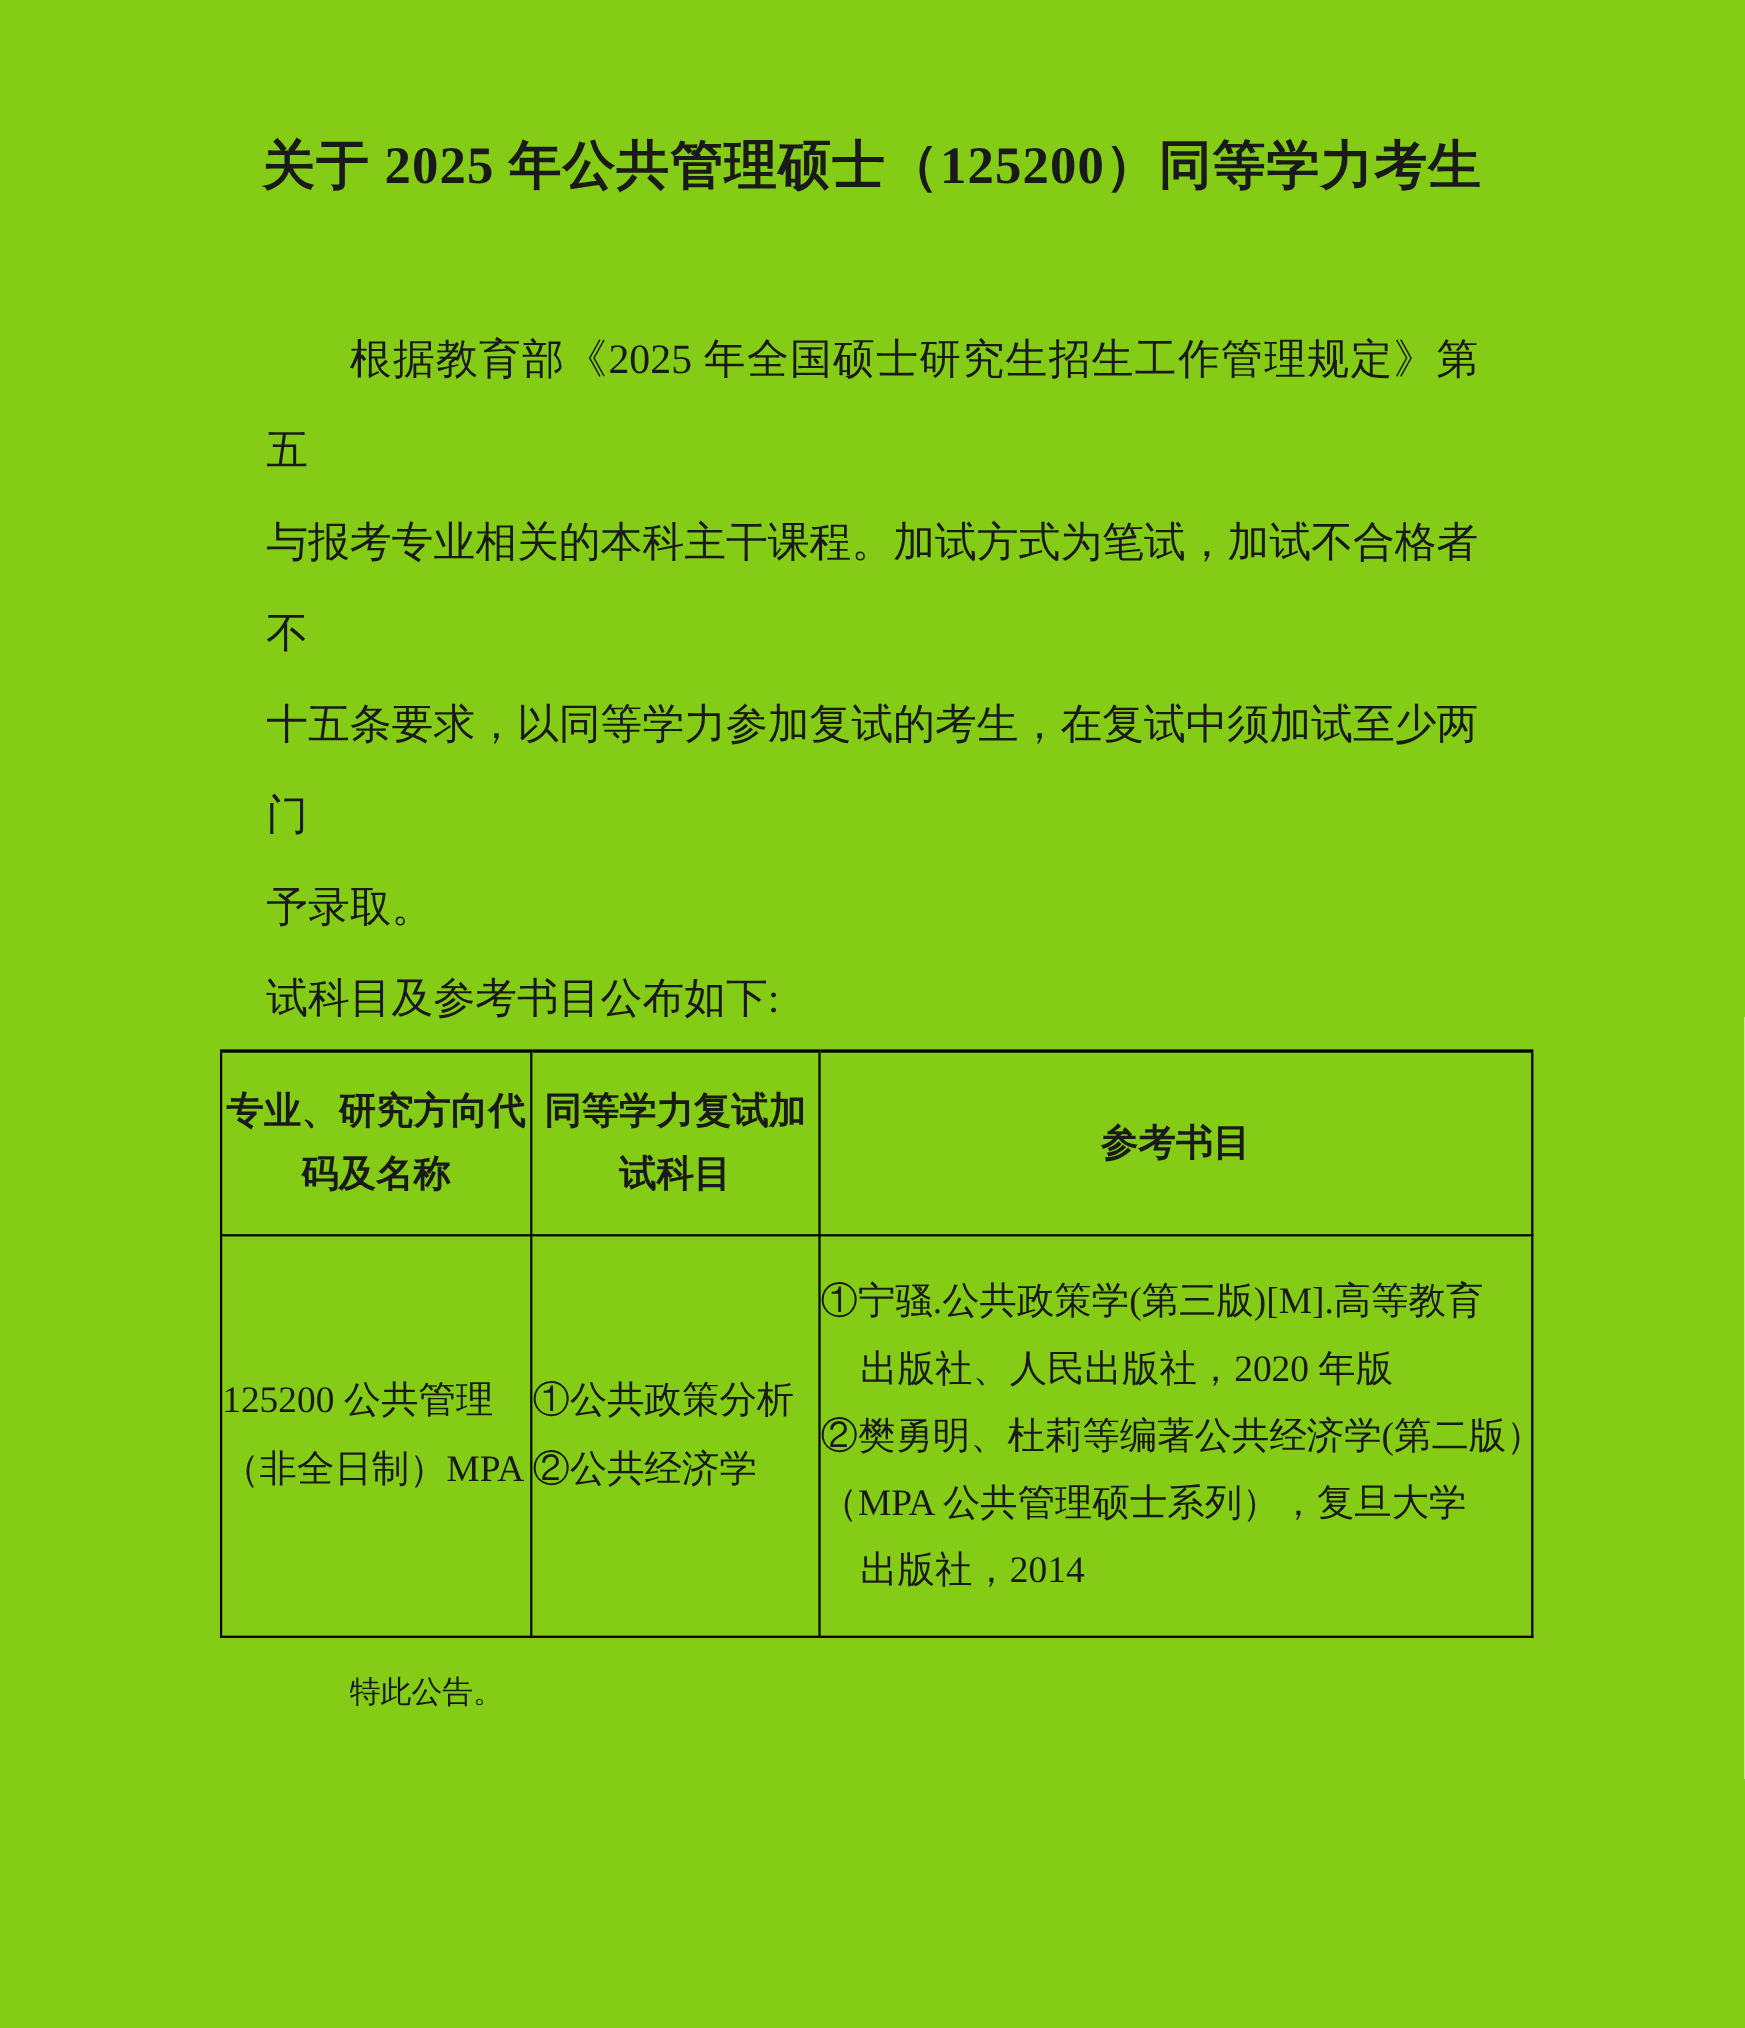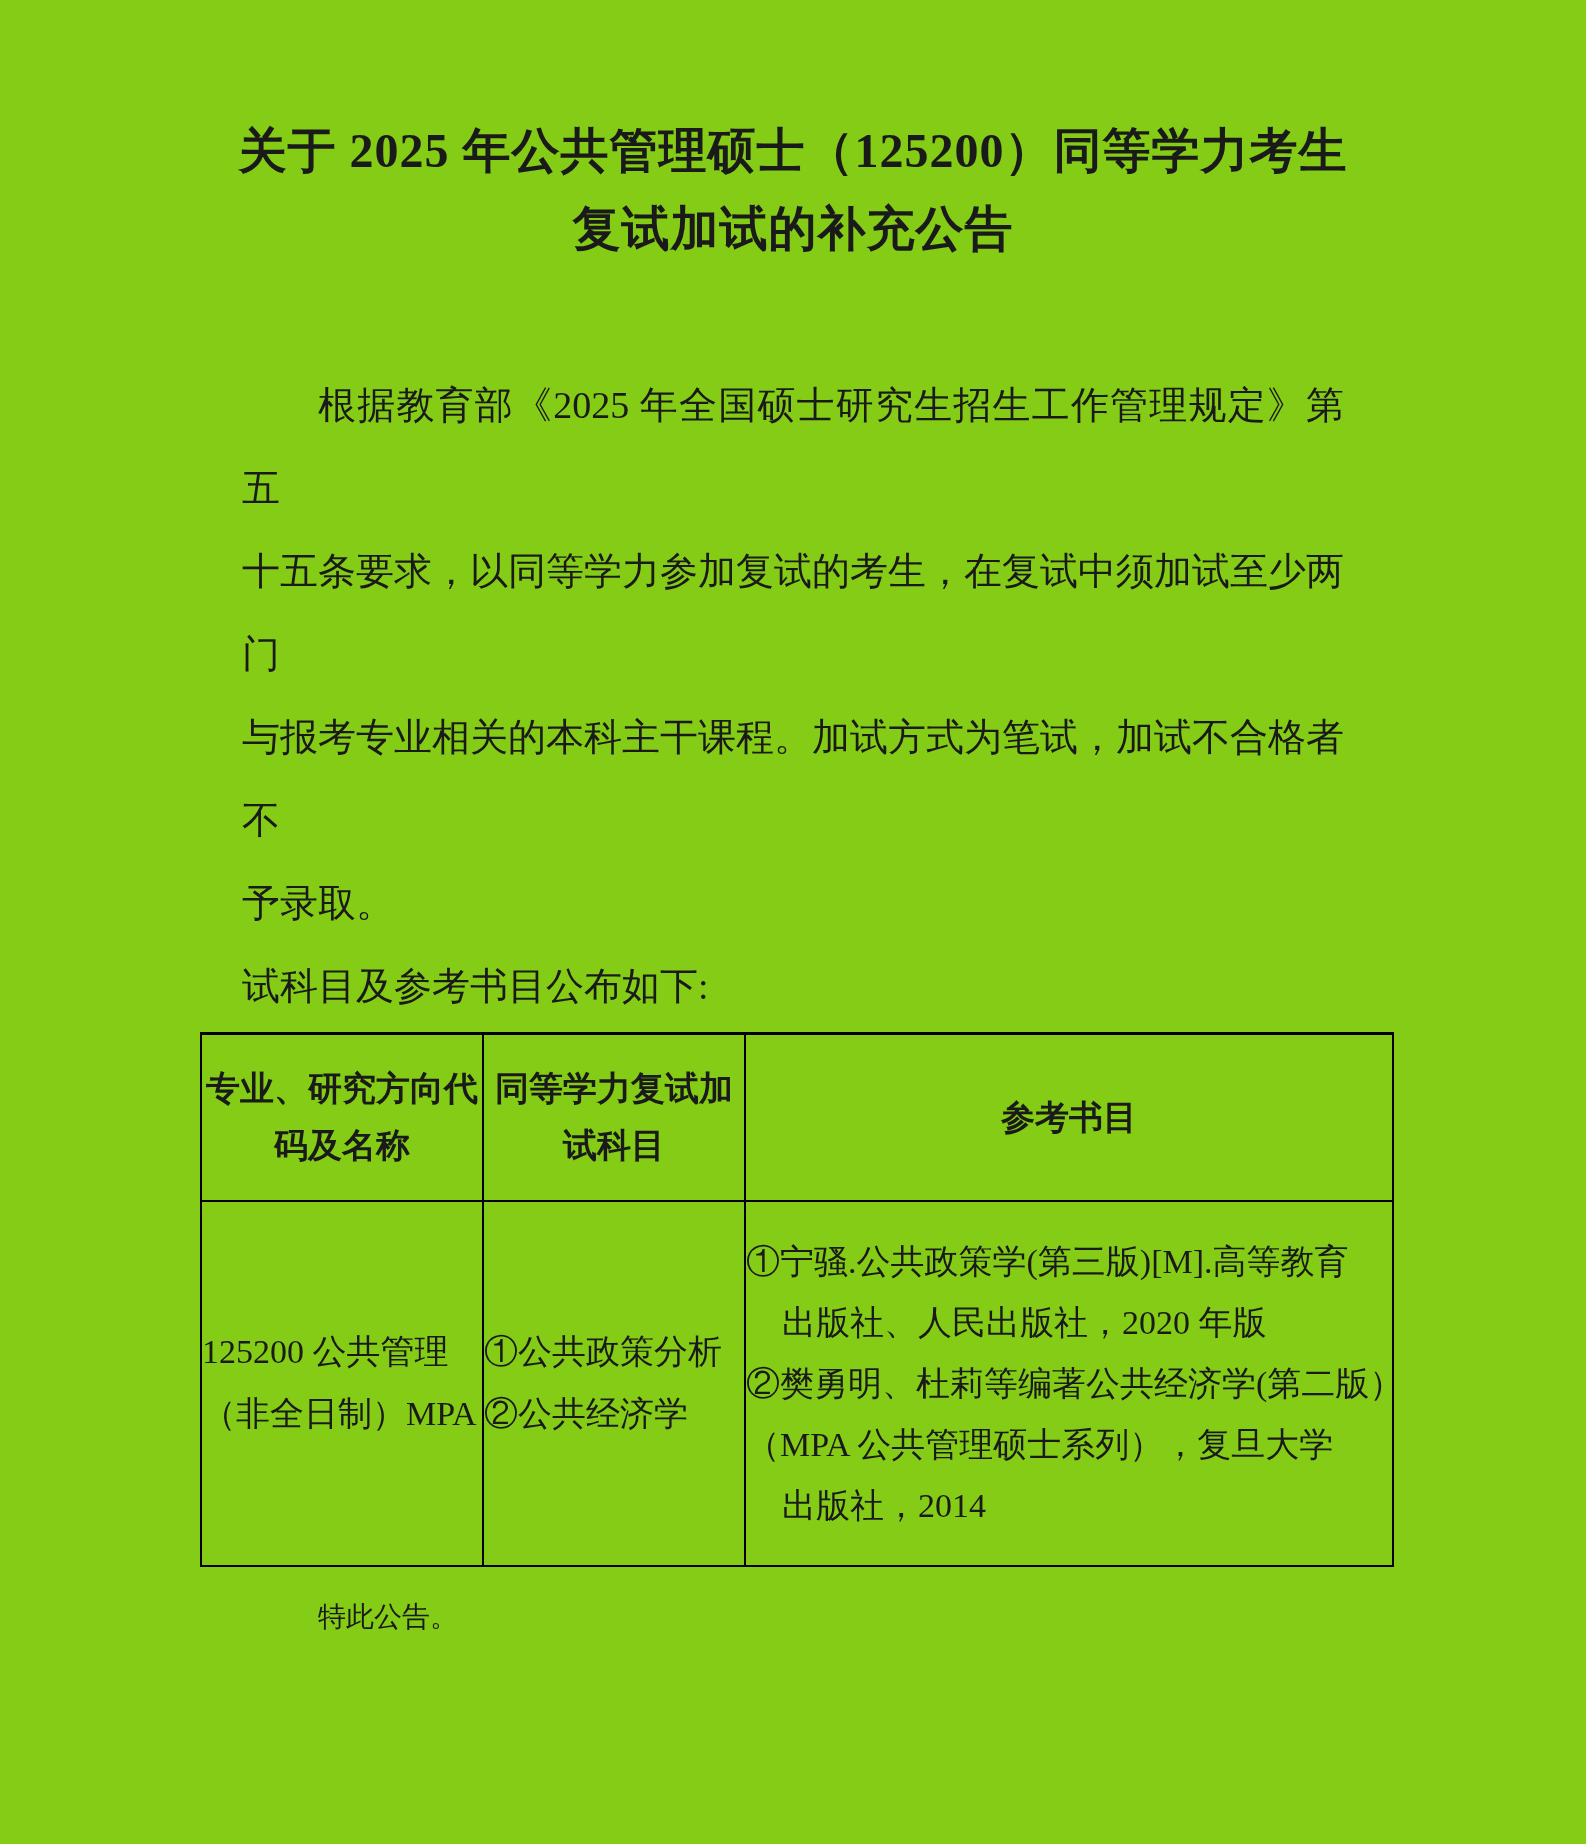--- a/index.html
+++ b/index.html
@@ -92,27 +92,26 @@
     text-indent: 76px;
   }
 </style>
 </head>
 <body>
 
 <div class="page">
 
   <div class="doc-title">
     <div>关于 2025 年公共管理硕士（125200）同等学力考生</div>
-    <div>复试加试的补充公告</div>
   </div>
 
   <div class="content">
     <div class="jline indent">根据教育部《2025 年全国硕士研究生招生工作管理规定》第五</div>
+    <div class="jline">与报考专业相关的本科主干课程。加试方式为笔试，加试不合格者不</div>
     <div class="jline">十五条要求，以同等学力参加复试的考生，在复试中须加试至少两门</div>
-    <div class="jline">与报考专业相关的本科主干课程。加试方式为笔试，加试不合格者不</div>
     <div class="jline last">予录取。</div>
     <div class="jline last">试科目及参考书目公布如下:</div>
   </div>
 
   <table class="doc-table">
     <tbody>
         <tr class="header-row">
       <th class="col-program top-border">
         <div class="th-text">
           <div>专业、研究方向代</div>

